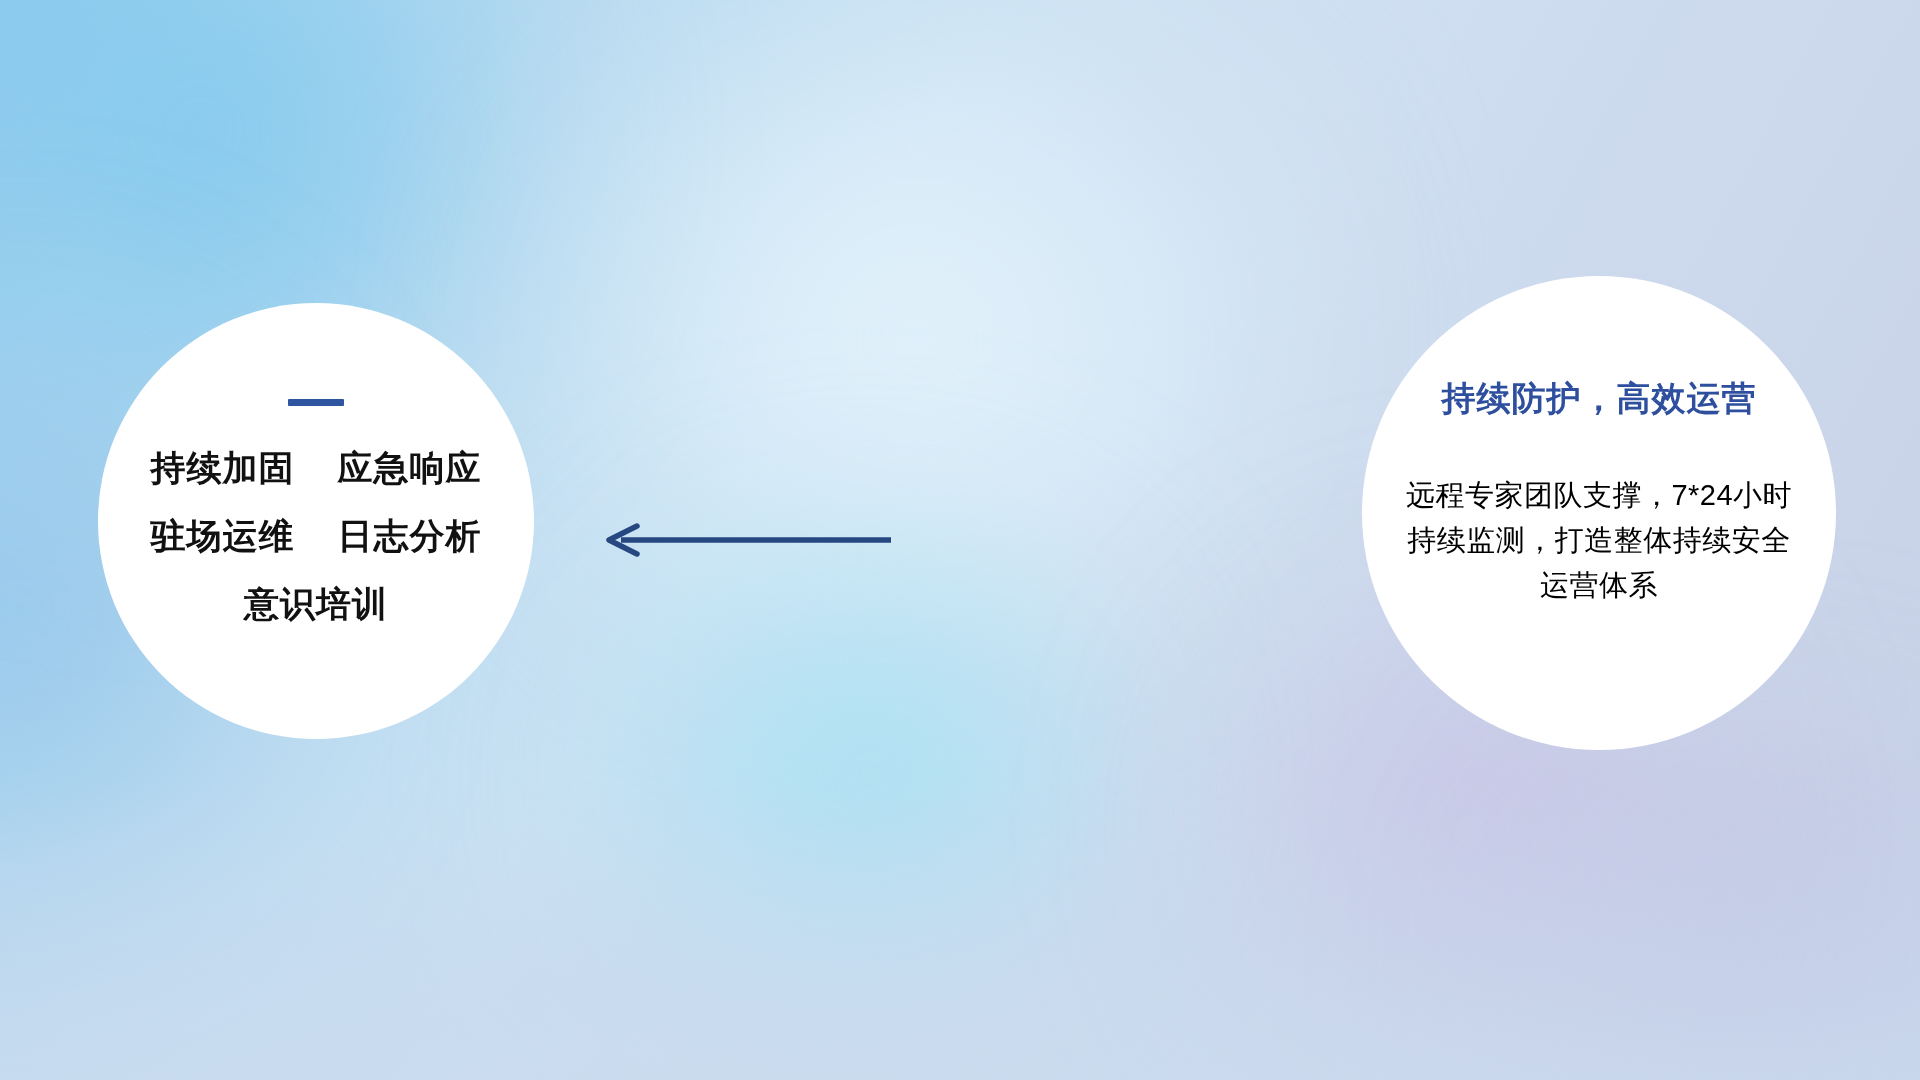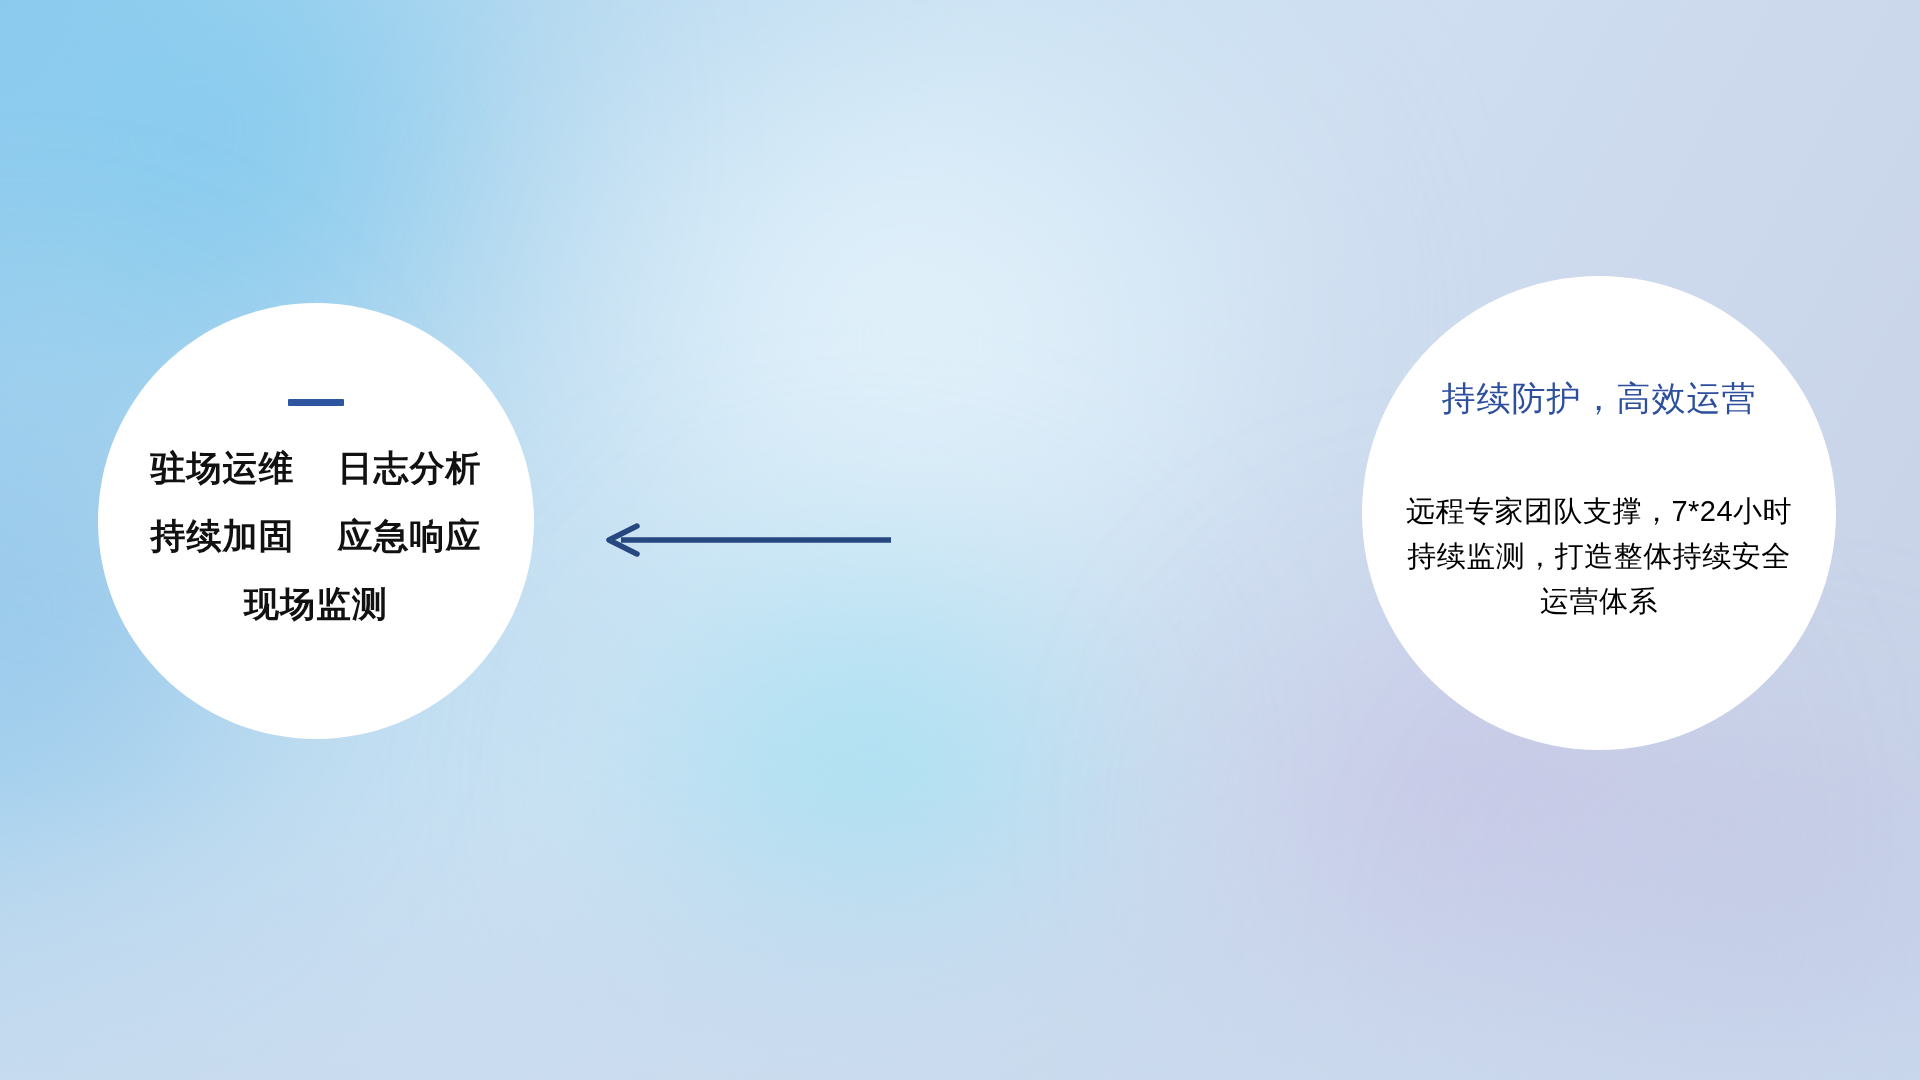--- a/index.html
+++ b/index.html
@@ -151,25 +151,25 @@
   
   .right-inner {
     position: absolute;
     left: 18px;
     top: 104px;
     width: 438px;
     text-align: center;
   }
   .right-title {
     font-size: 34px;
-    font-weight: normal;
+    font-weight: bold;
     color: #2d4f9e;
     letter-spacing: 1px;
     line-height: 1.1;
-    margin-bottom: 72px;
+    margin-bottom: 56px;
   }
   .right-body {
     font-size: 29px;
     color: #000000;
     line-height: 1.55;
     letter-spacing: 0.5px;
     padding: 0 14px;
   }
 
   
@@ -195,23 +195,23 @@
   <div class="bg-bottom-fade"></div>
 
   <svg class="arrow-svg" width="300" height="44" viewBox="0 0 300 44">
     <line x1="296" y1="22" x2="26" y2="22" stroke="#26477f" stroke-width="5.5"></line>
     <polyline points="42,8 14,22 42,36" fill="none" stroke="#26477f" stroke-width="5.5" stroke-linecap="round" stroke-linejoin="round"></polyline>
   </svg>
 
   <div class="circle circle-left">
     <div class="left-inner">
       <div class="left-dash"></div>
+      <div class="left-line">持续加固    应急响应</div>
       <div class="left-line">驻场运维    日志分析</div>
-      <div class="left-line">持续加固    应急响应</div>
-      <div class="left-line">现场监测</div>
+      <div class="left-line">意识培训</div>
     </div>
   </div>
 
 
   <div class="circle circle-right">
     <div class="right-inner">
       <div class="right-title">持续防护，高效运营</div>
       <div class="right-body">远程专家团队支撑，7*24小时持续监测，打造整体持续安全运营体系</div>
     </div>
   </div>

